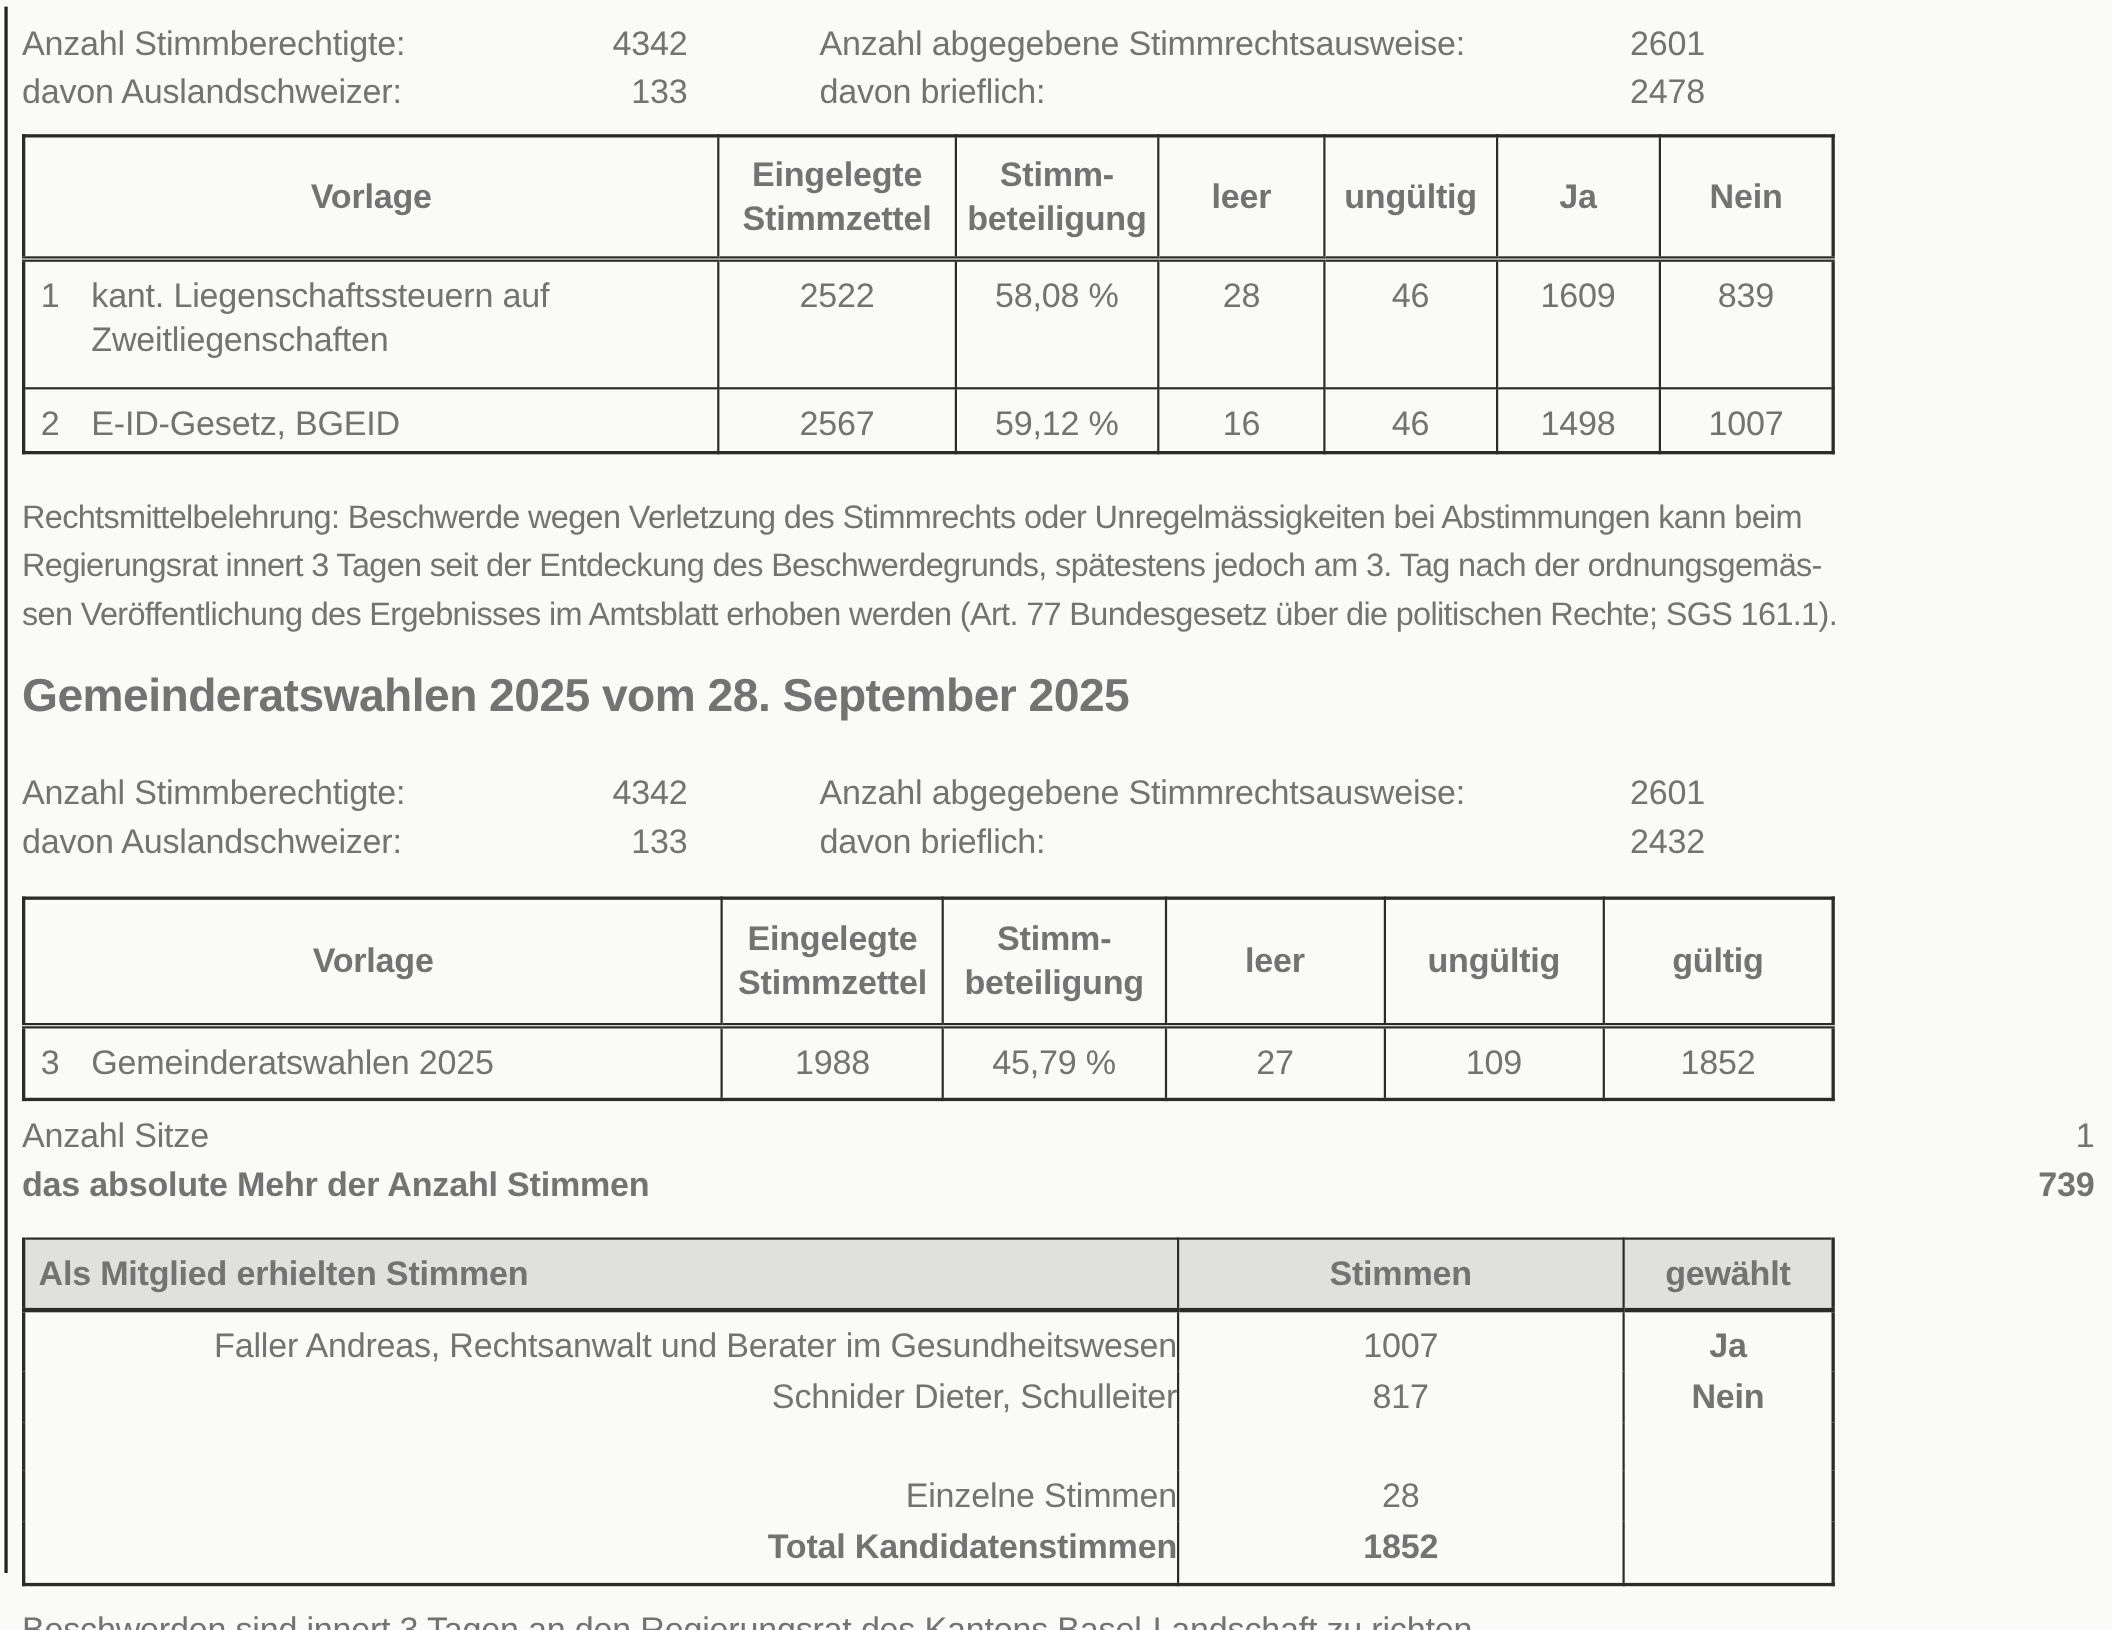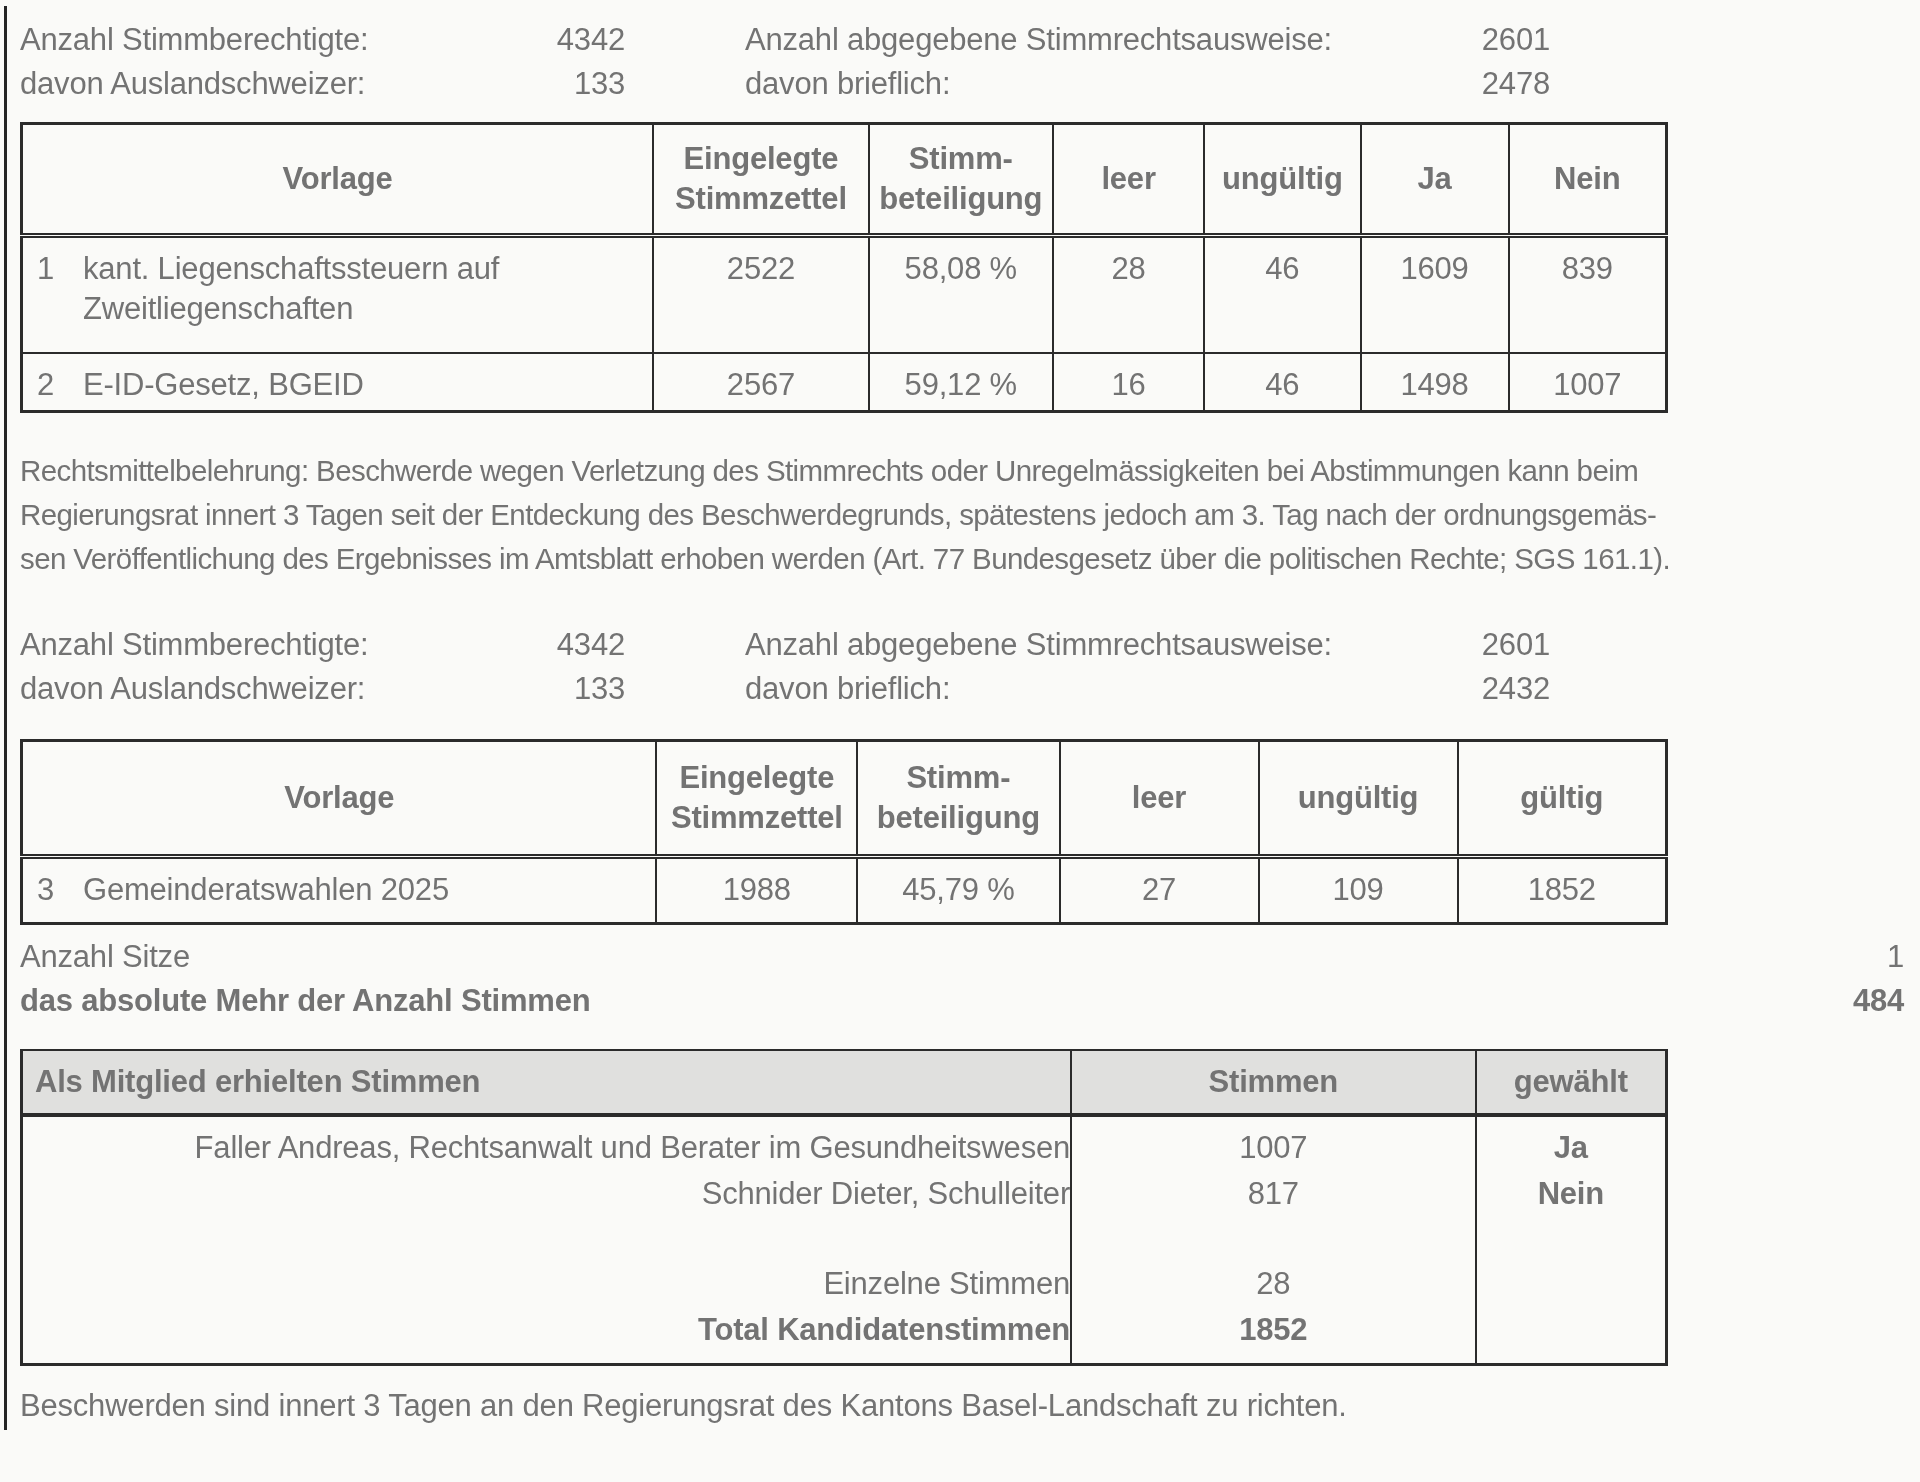--- a/index.html
+++ b/index.html
@@ -151,20 +151,21 @@
       </tbody>
     </table>
 
     <div class="para">
       <div class="para-line">Rechtsmittelbelehrung: Beschwerde wegen Verletzung des Stimmrechts oder Unregelmässigkeiten bei Abstimmungen kann beim</div>
       <div class="para-line">Regierungsrat innert 3 Tagen seit der Entdeckung des Beschwerdegrunds, spätestens jedoch am 3. Tag nach der ordnungsgemäs-</div>
       <div class="para-line">sen Veröffentlichung des Ergebnisses im Amtsblatt erhoben werden (Art. 77 Bundesgesetz über die politischen Rechte; SGS 161.1).</div>
     </div>
   </section>
 
+  <h1 class="doc-title">Gemeinderatswahlen 2025 vom 28. September 2025</h1>
 
   <section>
 
     <div class="stats mt-stats2">
       <div class="stats-row">
         <span class="lab">Anzahl Stimmberechtigte:</span>
         <span class="val">4342</span>
         <span></span>
         <span class="lab">Anzahl abgegebene Stimmrechtsausweise:</span>
         <span class="val">2601</span>
@@ -216,21 +217,21 @@
       </tbody>
     </table>
 
     <div class="mt-sitze">
       <div class="line-pair">
         <span>Anzahl Sitze</span>
         <span>1</span>
       </div>
       <div class="line-pair bold">
         <span>das absolute Mehr der Anzahl Stimmen</span>
-        <span>484</span>
+        <span>739</span>
       </div>
     </div>
 
     <table class="t-kand">
       <colgroup>
         <col style="width:63.8%">
           <col style="width:24.6%">
           <col style="width:11.6%">
       </colgroup>
       <thead>

